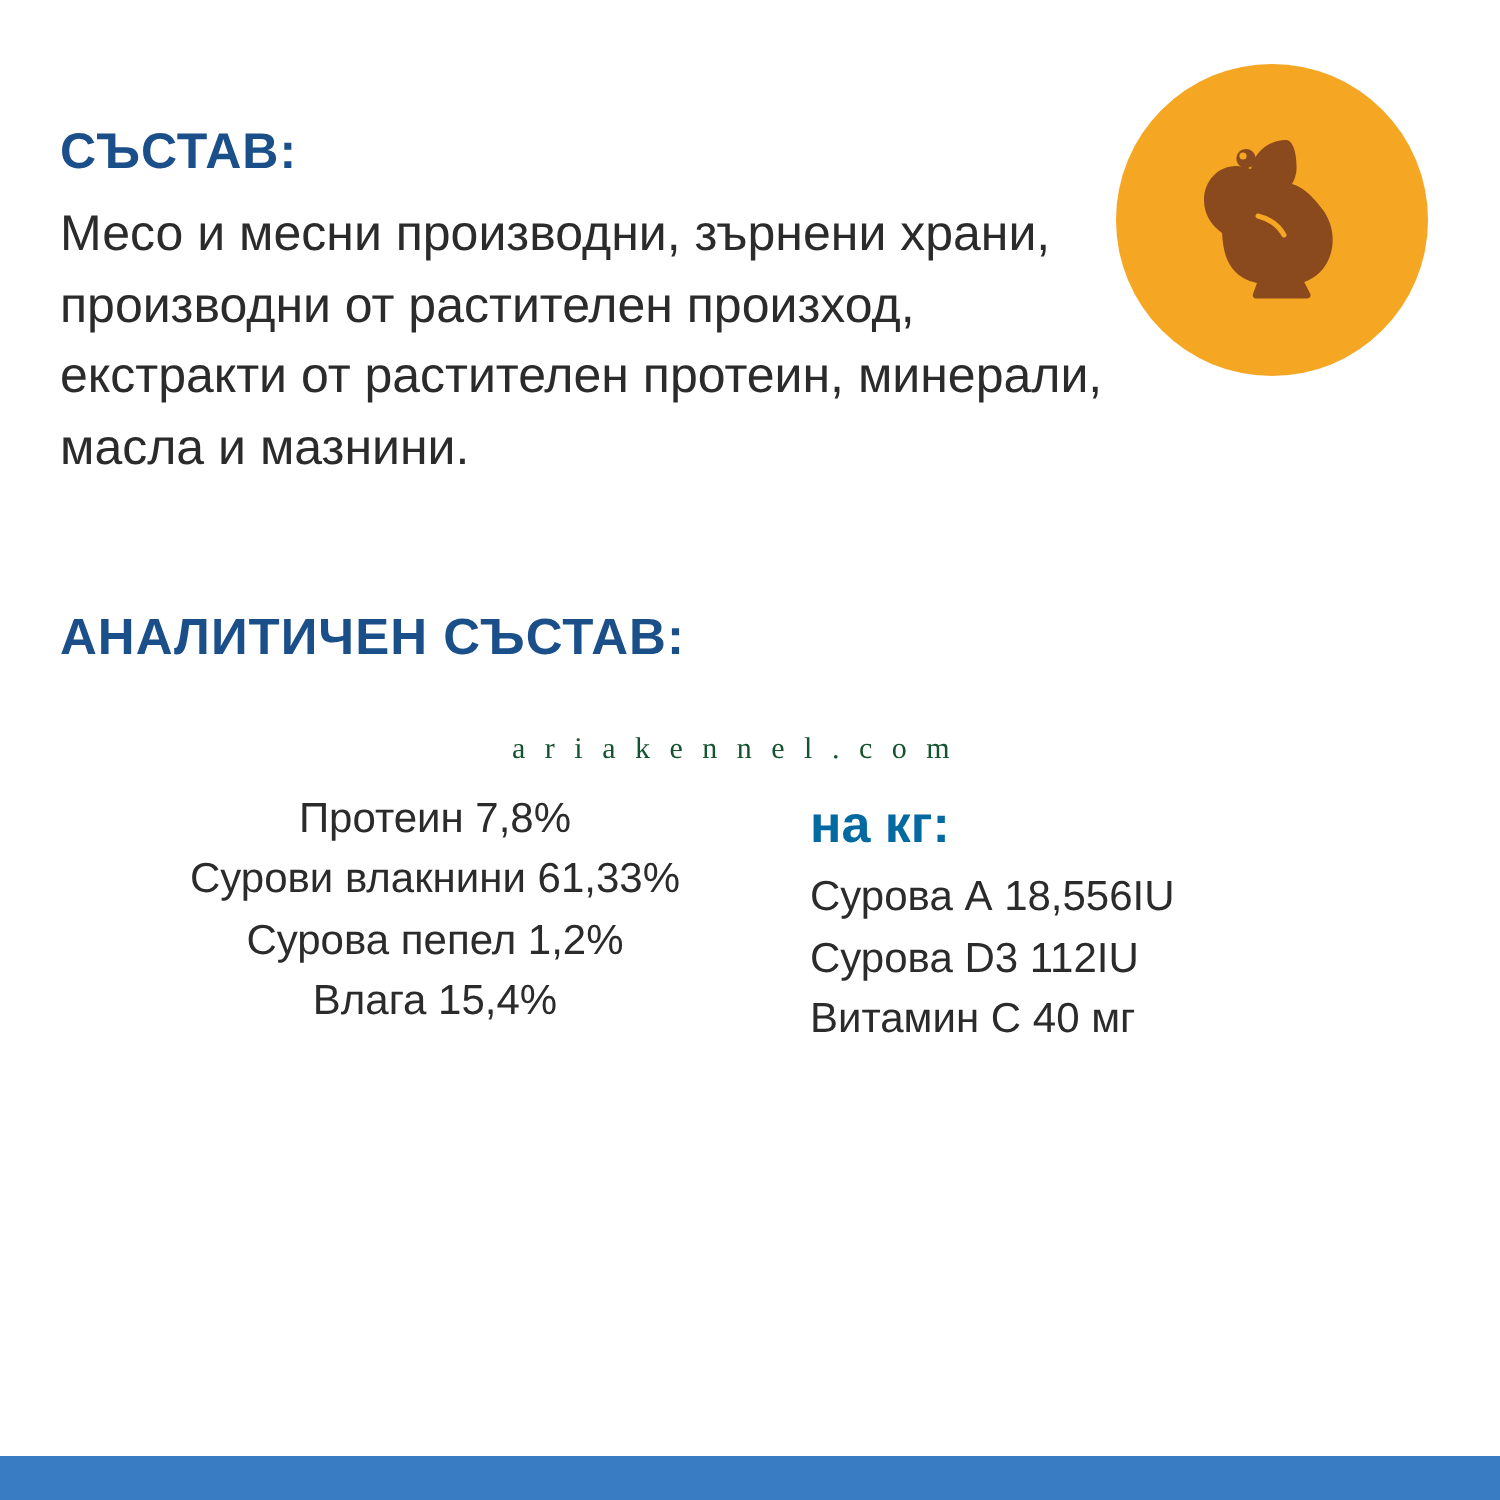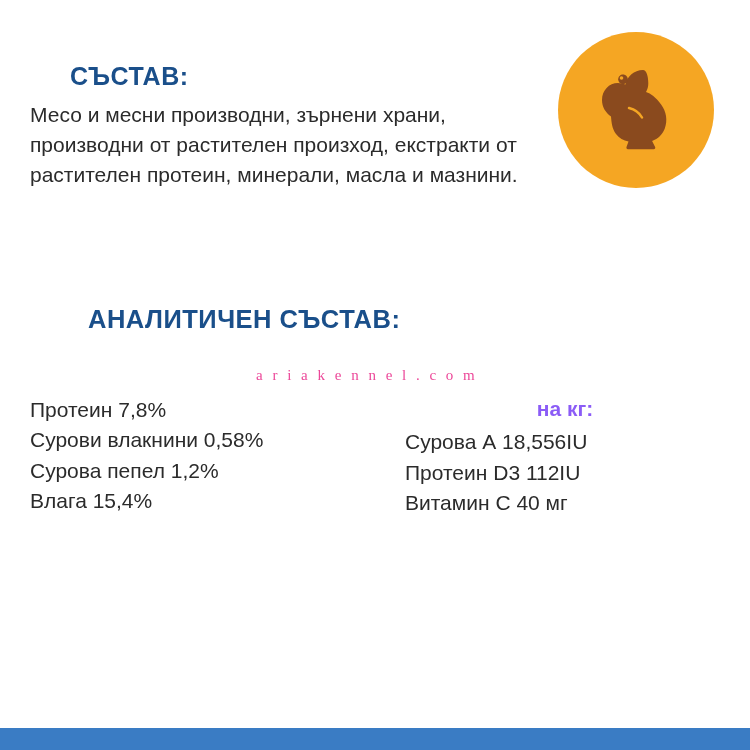--- a/index.html
+++ b/index.html
@@ -25,29 +25,28 @@
   .composition {
     position: absolute;
     left: 30px;
     top: 62px;
     width: 530px;
   }
   .heading {
     color: #1a4f8a;
     font-weight: bold;
     letter-spacing: 0.5px;
-    margin-left: 40px;
   }
   .composition .heading {
     font-size: 25px;
     margin-bottom: 9px;
   }
   .composition-body {
     color: #2b2b2b;
-    font-size: 21px;
+    font-size: 25px;
     line-height: 1.42;
     max-width: 525px;
   }
 
   
   .badge {
     position: absolute;
     right: 36px;
     top: 32px;
     width: 156px;
@@ -58,59 +57,59 @@
     align-items: center;
     justify-content: center;
   }
   .badge svg {
     display: block;
   }
 
   
   .analytical {
     position: absolute;
-    left: 48px;
+    left: 30px;
     top: 305px;
     width: 690px;
   }
   .analytical .heading {
     font-size: 25.5px;
   }
 
   .watermark {
     position: absolute;
     left: 256px;
     top: 367px;
     font-size: 15px;
     letter-spacing: 3px;
-    color: #ec4899;
+    color: #14532d;
     font-family: "Liberation Serif", serif;
     white-space: nowrap;
   }
 
   .columns {
     position: absolute;
     left: 30px;
     top: 395px;
     width: 700px;
     display: flex;
   }
   .col-left {
     width: 375px;
+    text-align: center;
   }
   .col-right {
     width: 320px;
   }
   .col-title {
-    color: #8b5cf6;
+    color: #0369a1;
     font-weight: bold;
-    font-size: 21px;
+    font-size: 26px;
     margin-bottom: 4px;
     line-height: 1.35;
-    text-align: center;
   }
   .item {
     color: #2b2b2b;
     font-size: 21px;
     line-height: 1.45;
     white-space: nowrap;
   }
   .col-left .item {
     font-size: 21px;
   }
@@ -153,26 +152,26 @@
 
   <section class="analytical">
     <div class="heading">АНАЛИТИЧЕН СЪСТАВ:</div>
   </section>
 
   <div class="watermark">a r i a k e n n e l . c o m</div>
 
   <div class="columns">
     <div class="col-left">
       <div class="item">Протеин 7,8%</div>
-      <div class="item">Сурови влакнини 0,58%</div>
+      <div class="item">Сурови влакнини 61,33%</div>
       <div class="item">Сурова пепел 1,2%</div>
       <div class="item">Влага 15,4%</div>
     </div>
     <div class="col-right">
       <div class="col-title">на кг:</div>
       <div class="item">Сурова А 18,556IU</div>
-      <div class="item">Протеин D3 112IU</div>
+      <div class="item">Сурова D3 112IU</div>
       <div class="item">Витамин С 40 мг</div>
     </div>
   </div>
 
   <div class="bottom-bar"></div>
 </div>
 
 </body></html>

